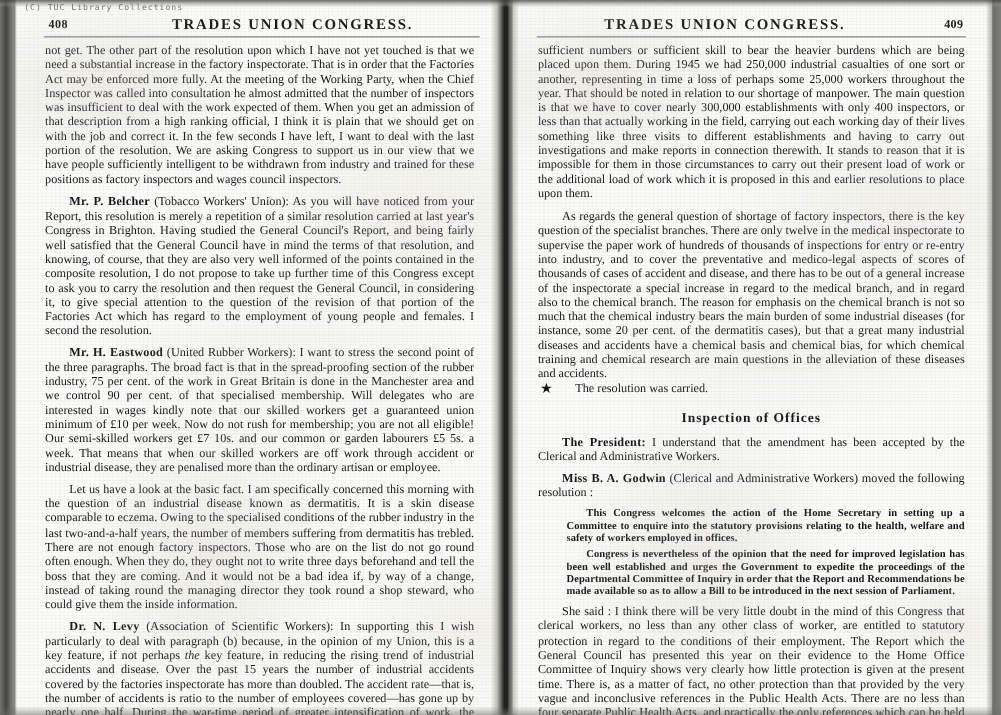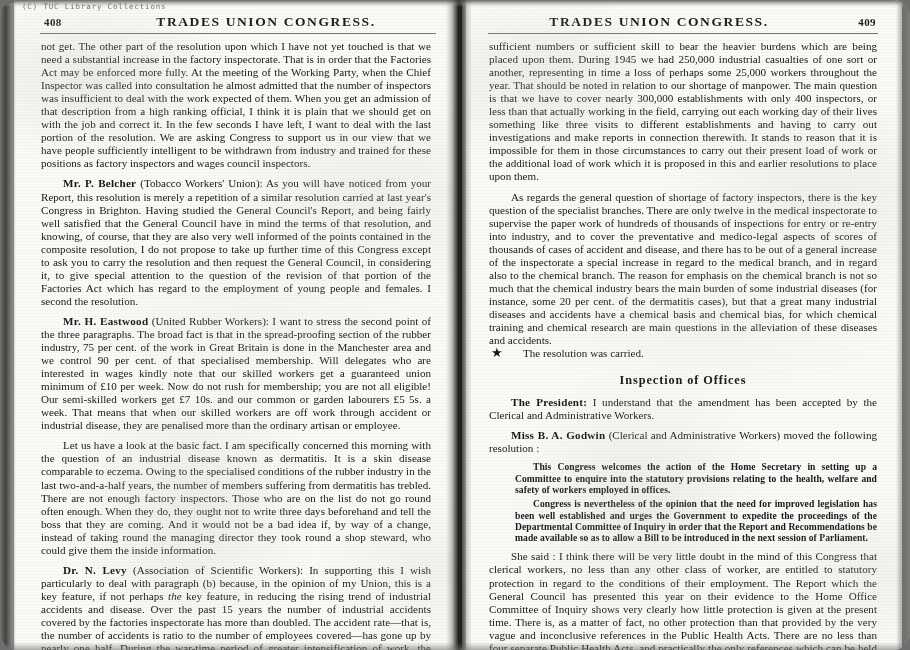--- a/index.html
+++ b/index.html
@@ -7,21 +7,20 @@
     padding: 0;
     background: #6e6e6e;
   }
   #scan {
     position: relative;
     width: 910px;
     height: 650px;
     overflow: hidden;
     background: #8d8d8d;
     font-family: "Liberation Serif", serif;
-    border-radius: 17px;
   }
 
   
   .page {
     position: absolute;
     top: 0;
     height: 650px;
     background: #fbfbf8;
     overflow: hidden;
   }

